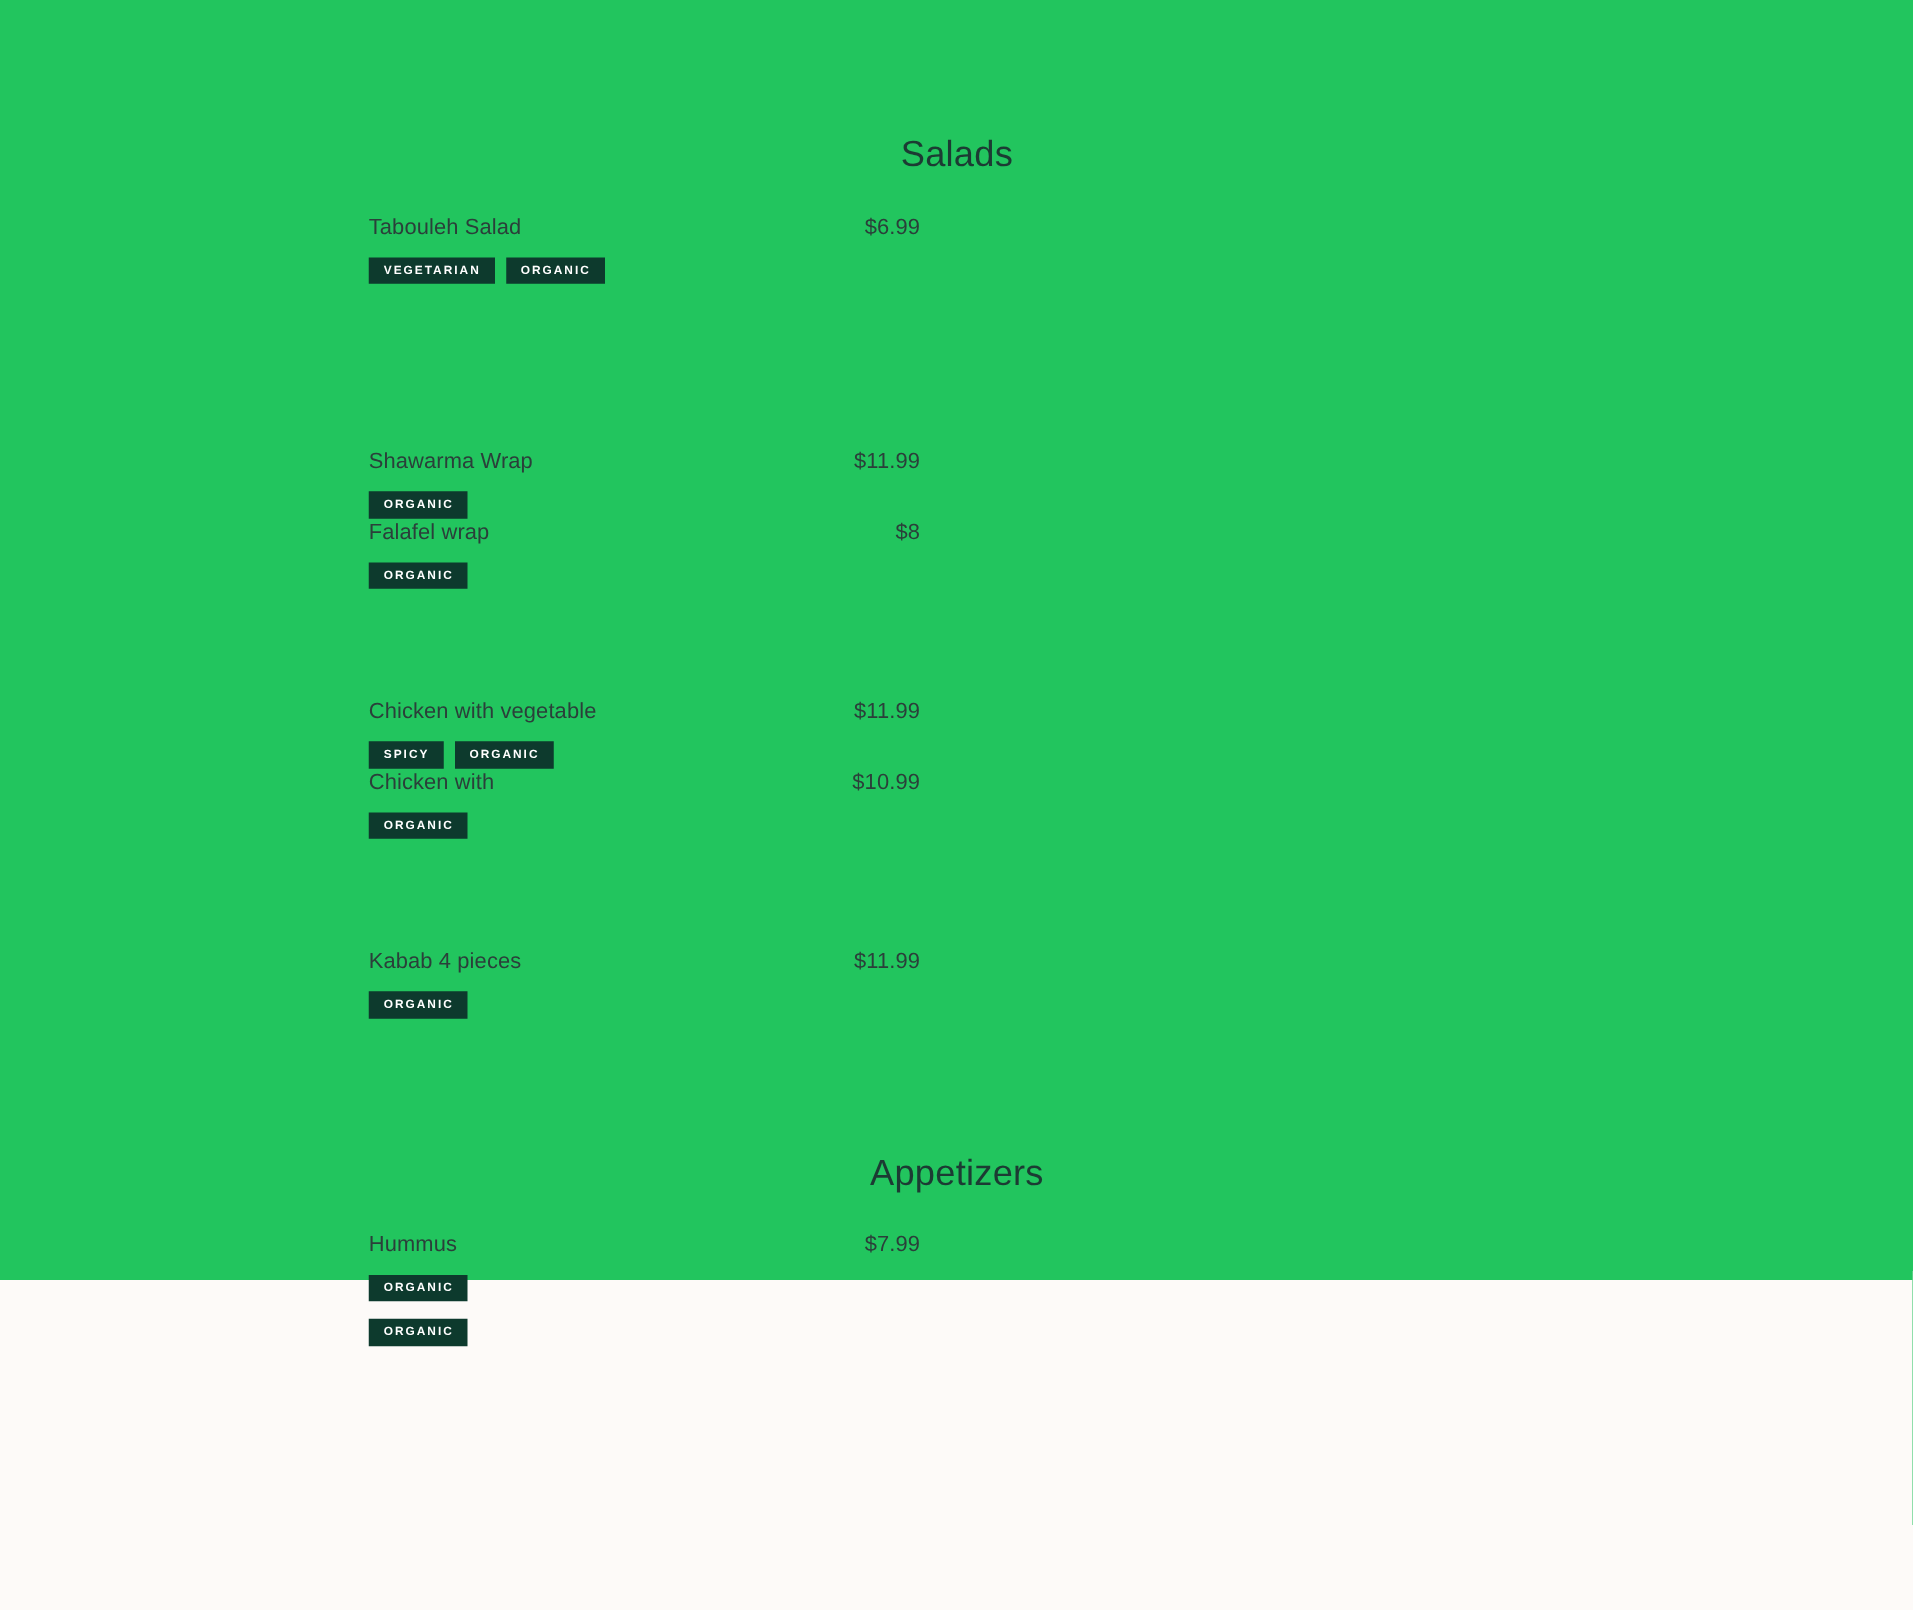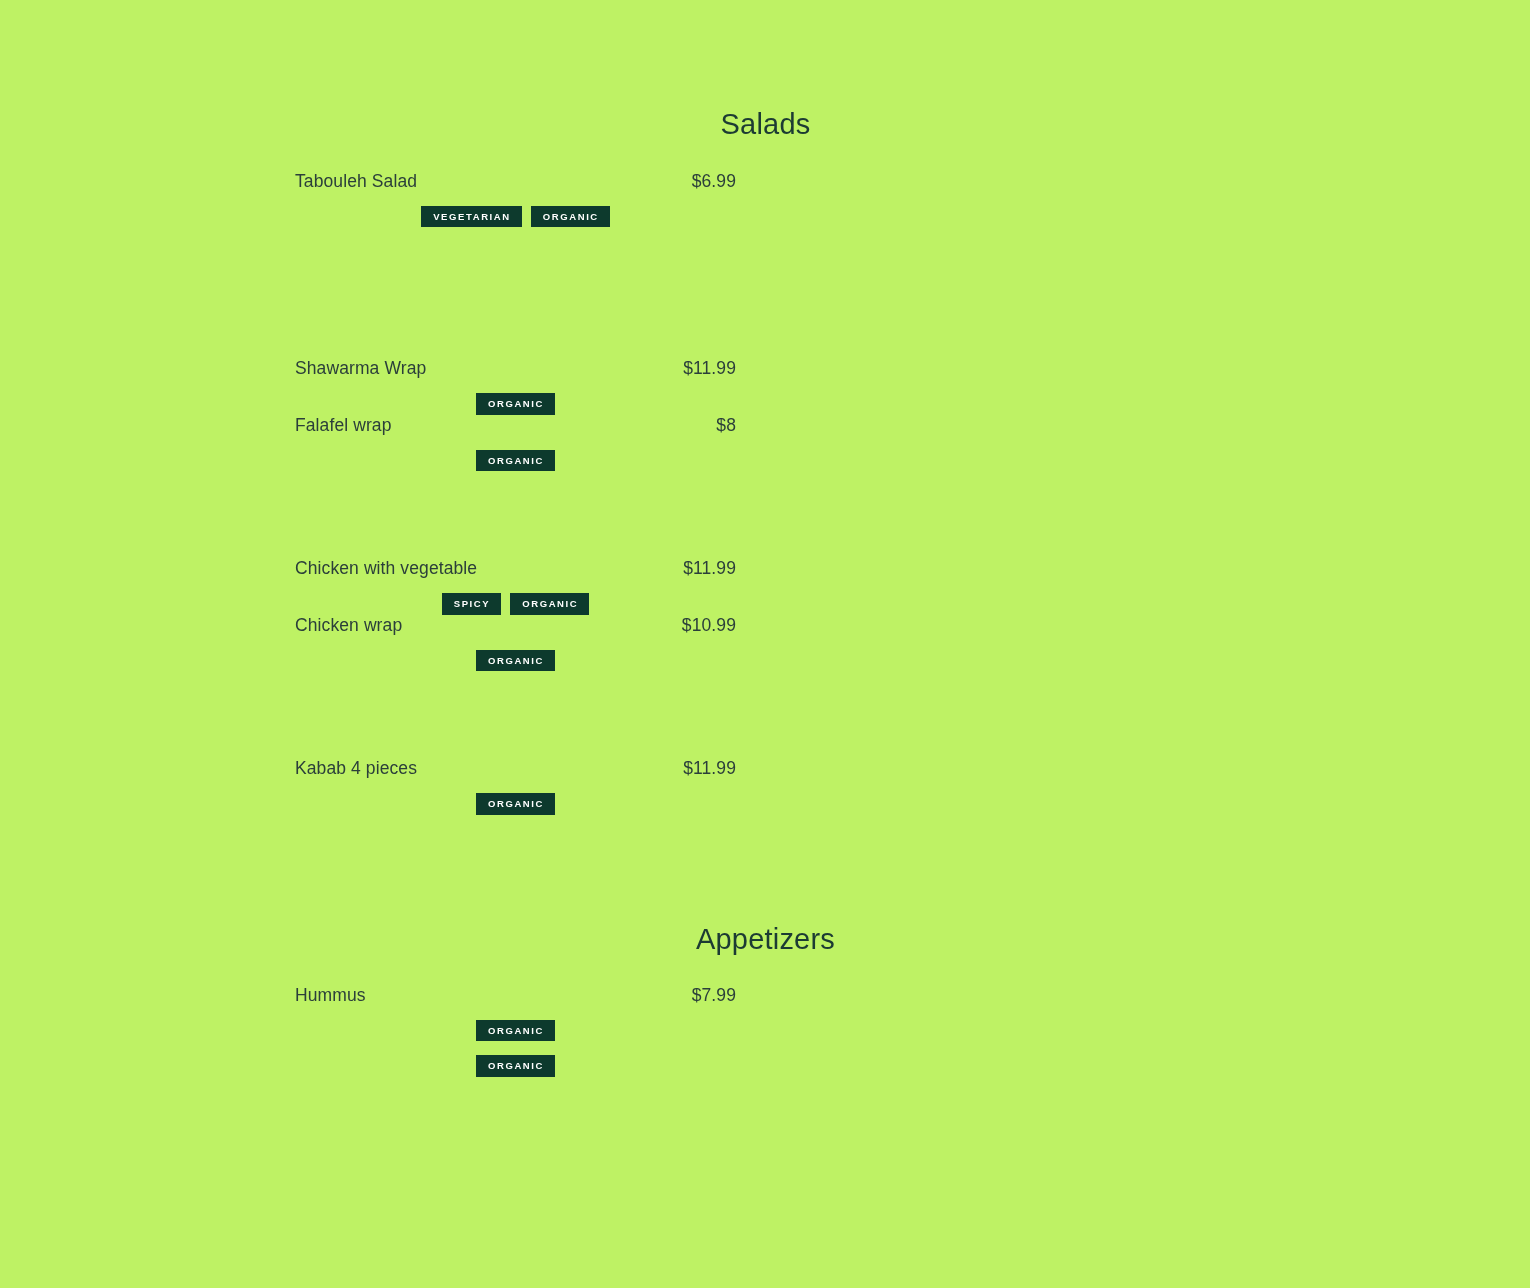--- a/index.html
+++ b/index.html
@@ -11,22 +11,22 @@
     height: 1288px;
     background: #fdfaf8;
     font-family: "Liberation Sans", sans-serif;
     color: #1f3d35;
     overflow: hidden;
   }
 
   .menu-page {
     position: relative;
     width: 1530px;
-    height: 1288px;
-    background: #bef264;
+    height: 1024px;
+    background: #22c55e;
     box-sizing: border-box;
   }
 
   .menu-inner {
     position: absolute;
     left: 295px;
     top: 0;
     width: 941px;
   }
 
@@ -105,21 +105,20 @@
     color: #2b3f3a;
     letter-spacing: 0.1px;
     flex: 0 0 auto;
     padding-left: 3px;
   }
 
   .badges {
     margin-top: 14px;
     display: flex;
     gap: 9px;
-    justify-content: center;
   }
   .badge {
     background: #0d3a2d;
     color: #ffffff;
     font-size: 9.5px;
     font-weight: 700;
     letter-spacing: 1.6px;
     padding: 6px 11px 6px 12px;
     line-height: 1;
     text-transform: uppercase;
@@ -200,21 +199,21 @@
             <span class="item-price">$11.99</span>
           </div>
           <div class="badges">
             <span class="badge">SPICY</span>
             <span class="badge">ORGANIC</span>
           </div>
         </div>
 
         <div class="item">
           <div class="item-row">
-            <span class="item-name">Chicken wrap</span>
+            <span class="item-name">Chicken with</span>
             <span class="leader"></span>
             <span class="item-price">$10.99</span>
           </div>
           <div class="badges">
             <span class="badge">ORGANIC</span>
           </div>
         </div>
 
         <div class="row-gap"></div>
 

